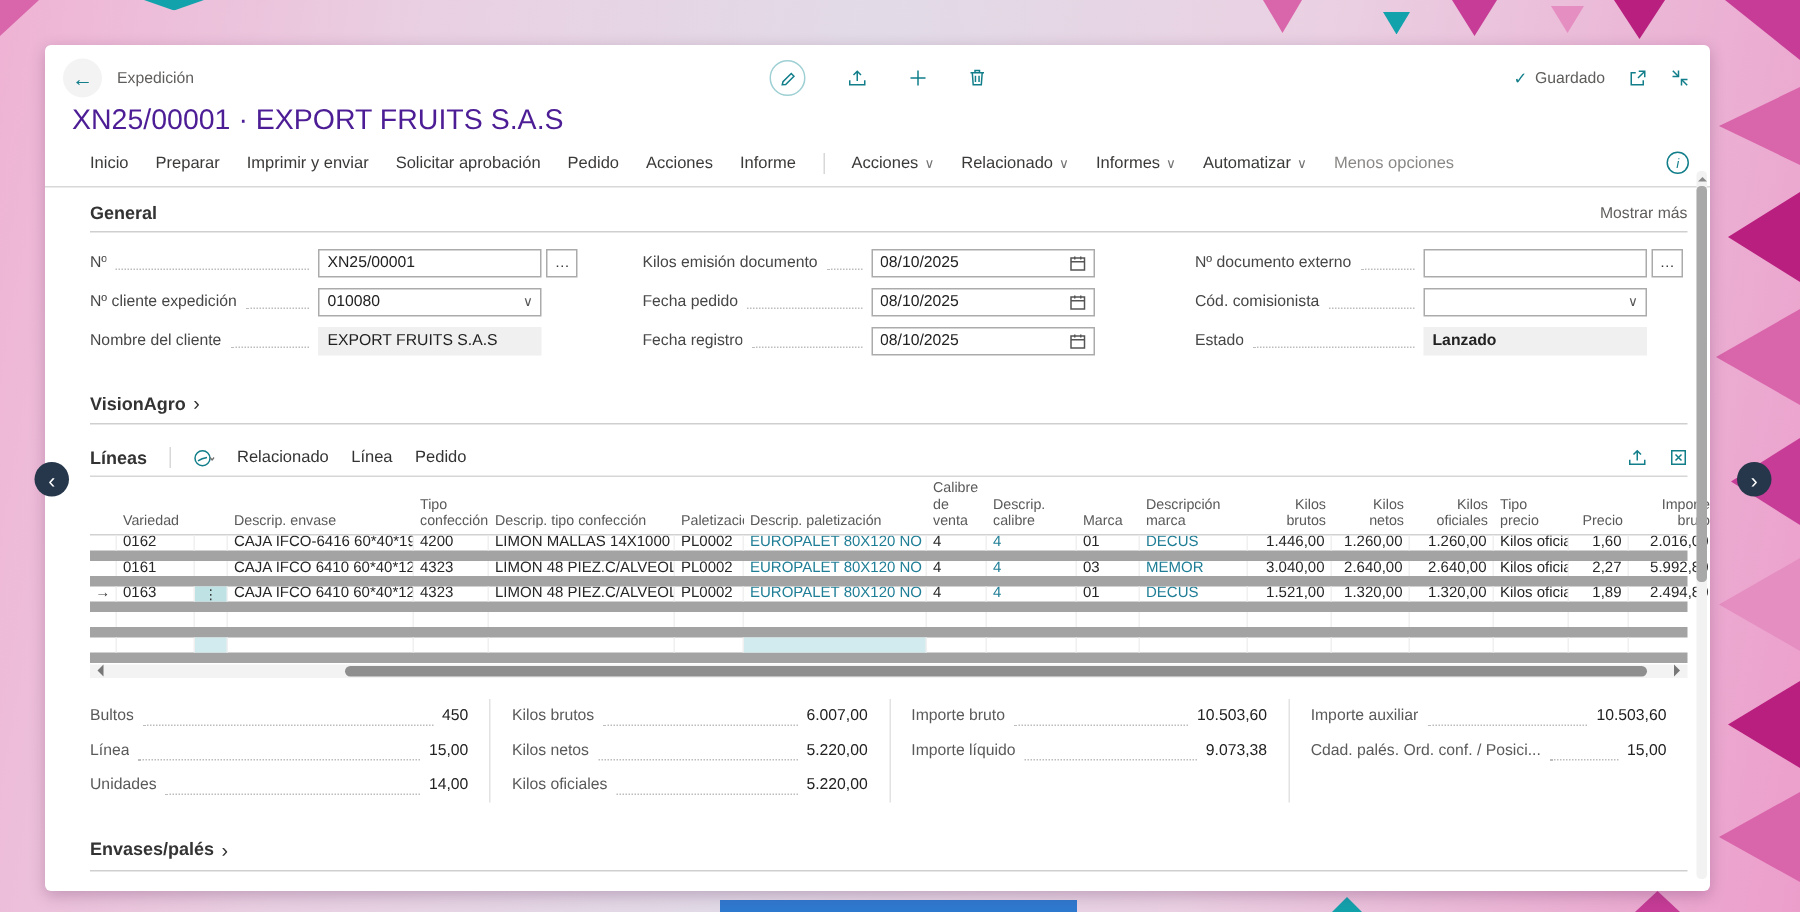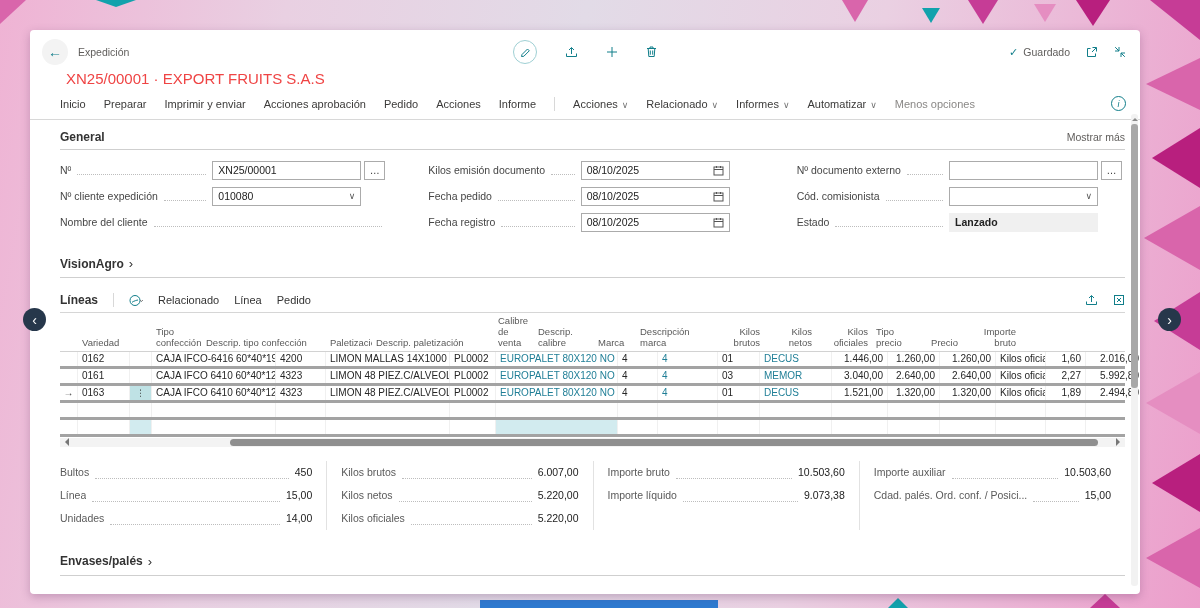--- a/index.html
+++ b/index.html
@@ -15,21 +15,21 @@
   .topbar{display:flex;align-items:center;height:34px;padding:10px 14px 0 12px;position:relative}
   .back-btn{width:26px;height:26px;border-radius:50%;background:#f3f3f3;color:#117e8a;display:flex;
     align-items:center;justify-content:center;font-size:14px;cursor:pointer;flex:0 0 auto}
   .caption{margin-left:10px;font-size:10.5px;color:#605e5c}
   .center-icons{position:absolute;left:50%;transform:translateX(-50%);display:flex;gap:28px;align-items:center;color:#117e8a}
   .icon-btn{display:flex;align-items:center;justify-content:center;cursor:pointer;color:#117e8a}
   .edit-circle{width:24px;height:24px;border:1px solid #9fd0d4;border-radius:50%}
   .right-icons{margin-left:auto;display:flex;gap:16px;align-items:center}
   .saved{display:flex;align-items:center;gap:5px;font-size:10.5px;color:#5f5d5b}
   .saved .chk{color:#117e8a;font-size:11px}
-  .title{font-size:15px;color:#ef4444;padding:6px 15px 2px 36px;font-weight:400;white-space:nowrap}
+  .title{font-size:19px;color:#4c1d95;padding:6px 15px 2px 18px;font-weight:400;white-space:nowrap}
   .menubar{display:flex;align-items:center;gap:18px;padding:7px 14px 8px 30px;font-size:11px;color:#3b3a39;
     border-bottom:1px solid #d8d8d8;position:relative}
   .menu-item{cursor:pointer;white-space:nowrap}
   .menu-sep{width:1px;height:14px;background:#d8d8d8}
   .mcaret{font-size:9px;color:#737373;margin-left:4px}
   .menu-more{color:#8a8886;cursor:pointer}
   .info-btn{margin-left:auto;width:15px;height:15px;border:1px solid #117e8a;color:#117e8a;border-radius:50%;
     font-size:9px;display:flex;align-items:center;justify-content:center;font-style:italic;cursor:pointer}
   .section-head{display:flex;align-items:center;font-size:12px;font-weight:700;color:#333}
   .gen-head{margin:10px 15px 0 30px;padding-bottom:5px;border-bottom:1px solid #cfcfcf}
@@ -53,21 +53,21 @@
   .lines-bar{display:flex;align-items:center;gap:15px;margin:15px 15px 0 30px;padding-bottom:5px;
     border-bottom:1px solid #d6d6d6;font-size:11px;color:#333}
   .lines-title{font-weight:700;font-size:12px}
   .vsep{width:1px;height:14px;background:#d8d8d8}
   .lines-right{margin-left:auto;display:flex;gap:15px;color:#117e8a}
   .grid{margin:0 15px 0 30px;font-size:10px;color:#262626}
   .ghead{display:flex;border-bottom:1px solid #d2d2d2;color:#595959}
   .gh{padding:3px 4px 2px;line-height:1.15;display:flex;align-items:flex-end;min-height:26px;font-size:9.5px;
     overflow:hidden;cursor:pointer}
   .gh.num{justify-content:flex-end;text-align:right}
-  .trow{display:flex;border-bottom:3px solid #a3a3a3;height:17px;align-items:stretch}
+  .trow{display:flex;border-bottom:7px solid #a3a3a3;height:17px;align-items:stretch}
   .gc{padding:0 4px;border-right:1px solid #f0f0f0;display:flex;align-items:center;overflow:hidden;
     white-space:nowrap;cursor:pointer}
   .gc.num{justify-content:flex-end}
   .gc.link{color:#1f7e96}
   .gc.sel-cell{justify-content:center;padding:0}
   .menucell{background:#bfe2e5;justify-content:center;color:#333;font-size:9px}
   .hl{background:#d2ebef}
   .rowmark{color:#444;font-size:10px}
   .hscroll{display:flex;align-items:center;height:9px;margin:1px 15px 0 30px;background:#f3f3f3;position:relative}
   .harrow-l{width:0;height:0;border:4px solid transparent;border-right-color:#777;margin-left:1px}
@@ -158,21 +158,21 @@
       </span>
     </div>
   </div>
 
   <div class="title">XN25/00001 · EXPORT FRUITS S.A.S</div>
 
   <div class="menubar">
       <span class="menu-item">Inicio</span>
       <span class="menu-item">Preparar</span>
       <span class="menu-item">Imprimir y enviar</span>
-      <span class="menu-item">Acciones aprobación</span>
+      <span class="menu-item">Solicitar aprobación</span>
       <span class="menu-item">Pedido</span>
       <span class="menu-item">Acciones</span>
       <span class="menu-item">Informe</span>
       <span class="menu-sep"></span>
       <span class="menu-item">Acciones<span class="mcaret">∨</span></span>
       <span class="menu-item">Relacionado<span class="mcaret">∨</span></span>
       <span class="menu-item">Informes<span class="mcaret">∨</span></span>
       <span class="menu-item">Automatizar<span class="mcaret">∨</span></span>
       <span class="menu-more">Menos opciones</span>
       <span class="info-btn">i</span>
@@ -203,20 +203,26 @@
             <div class="fbox">
               <span class="fval">010080</span>
               <span class="incaret">∨</span>
             </div>
             <span style="width: 24px;"></span>
           </div>
         </div>
         <div class="field-row">
           <span class="flabel">Nombre del cliente</span>
           <span class="leader"></span>
+          <div class="fctl">
+            <div class="fbox ro">
+              <span class="fval">EXPORT FRUITS S.A.S</span>
+            </div>
+            <span style="width: 24px;"></span>
+          </div>
         </div>
       </div>
     <div>
         <div class="field-row">
           <span class="flabel">Kilos emisión documento</span>
           <span class="leader"></span>
           <div class="fctl">
             <div class="fbox">
               <span class="fval">08/10/2025</span>
               <span class="inicon">
@@ -332,20 +338,21 @@
           </svg>
       </span>
     </span>
   </div>
 
   <div class="grid">
     <div class="ghead">
         <div class="gh" style="width: 18px; flex: 0 0 auto;"></div>
         <div class="gh" style="width: 52px; flex: 0 0 auto;">Variedad</div>
         <div class="gh" style="width: 22px; flex: 0 0 auto;"></div>
+        <div class="gh" style="width: 124px; flex: 0 0 auto;">Descrip. envase</div>
         <div class="gh" style="width: 50px; flex: 0 0 auto;">Tipo confección</div>
         <div class="gh" style="width: 124px; flex: 0 0 auto;">Descrip. tipo confección</div>
         <div class="gh" style="width: 46px; flex: 0 0 auto;">Paletización</div>
         <div class="gh" style="width: 122px; flex: 0 0 auto;">Descrip. paletización</div>
         <div class="gh" style="width: 40px; flex: 0 0 auto;">Calibre de venta</div>
         <div class="gh" style="width: 60px; flex: 0 0 auto;">Descrip. calibre</div>
         <div class="gh" style="width: 42px; flex: 0 0 auto;">Marca</div>
         <div class="gh" style="width: 72px; flex: 0 0 auto;">Descripción marca</div>
         <div class="gh num" style="width: 56px; flex: 0 0 auto;">Kilos brutos</div>
         <div class="gh num" style="width: 52px; flex: 0 0 auto;">Kilos netos</div>

